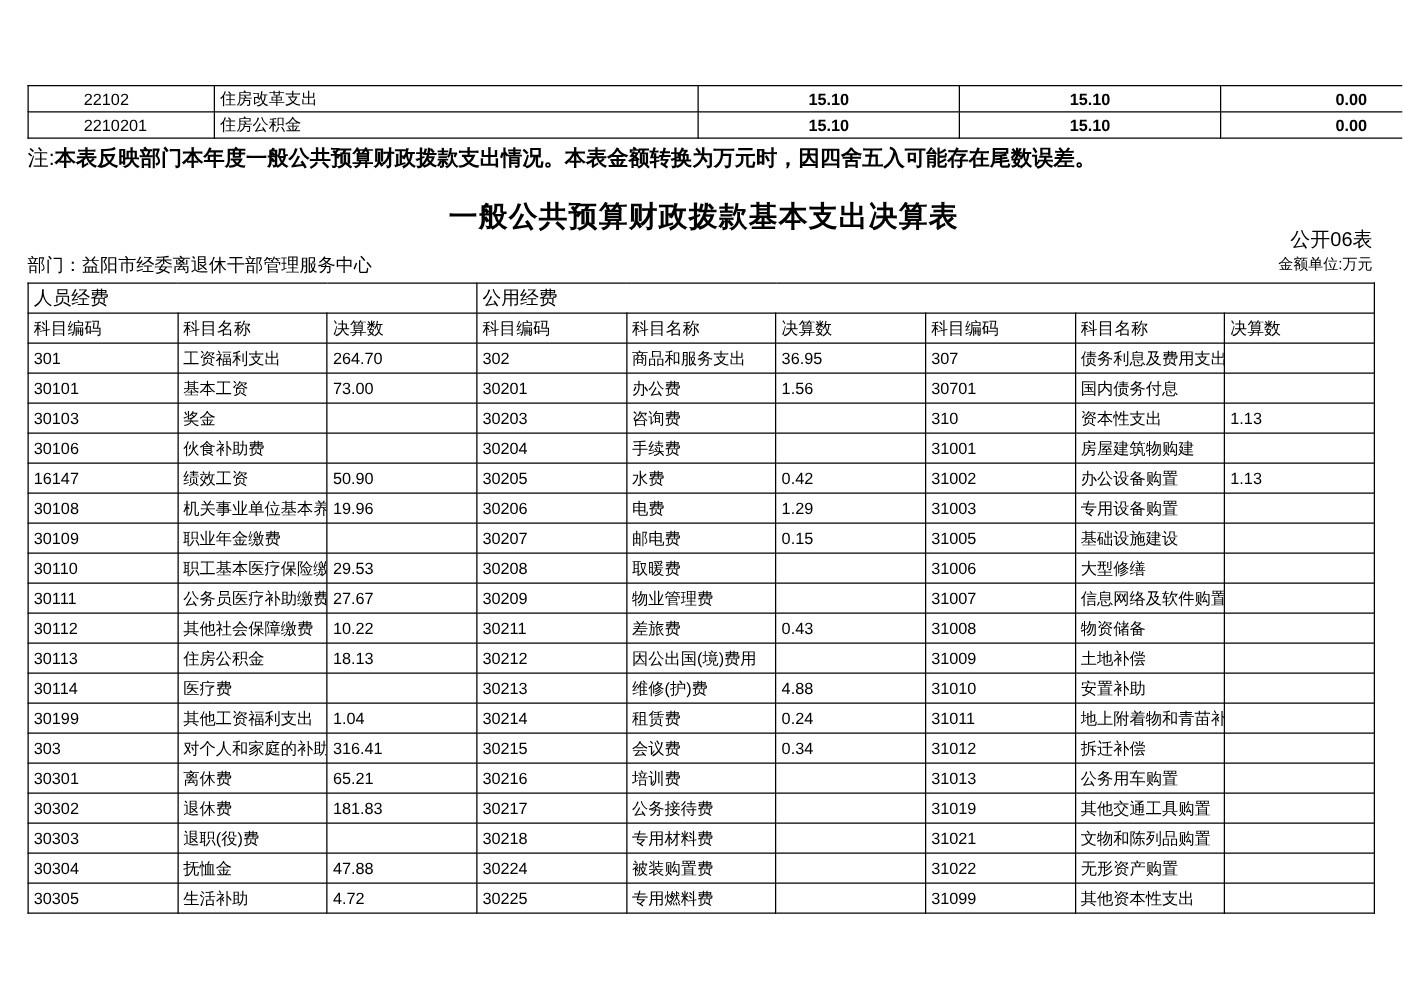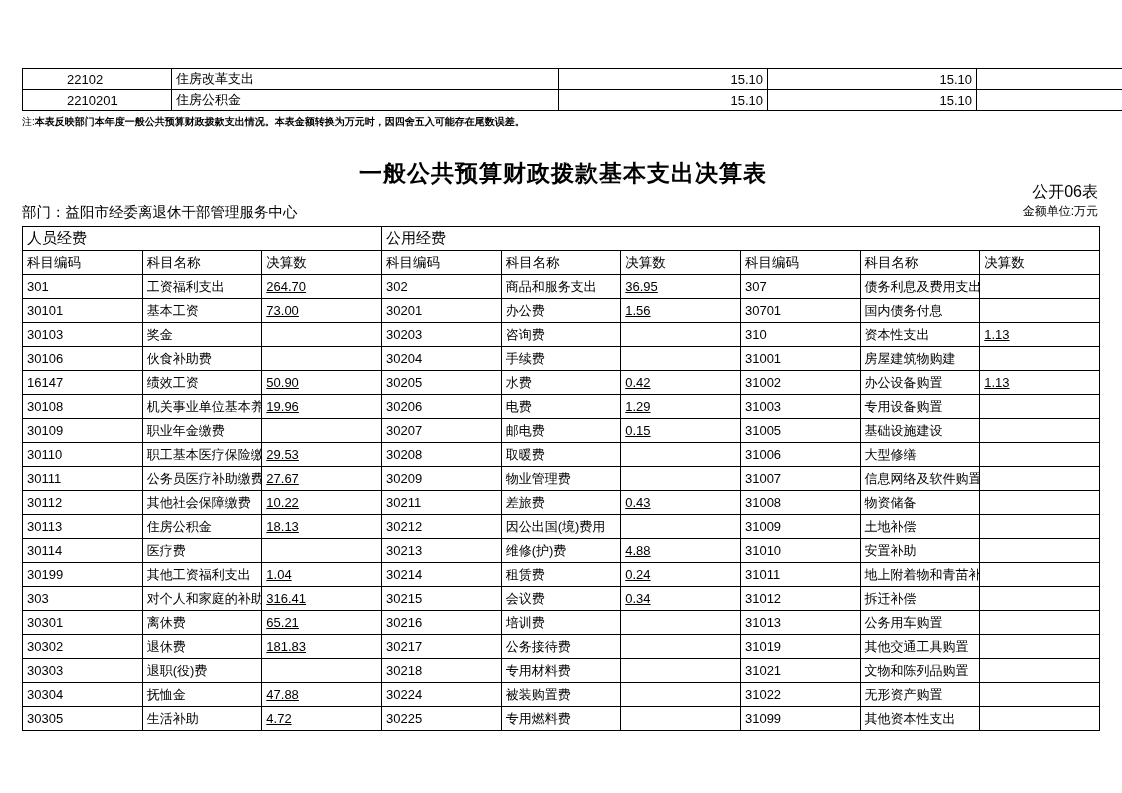--- a/index.html
+++ b/index.html
@@ -31,26 +31,26 @@
   .top-table td {
     border: 1px solid #000;
     height: 20px;
     padding: 0 4px;
     vertical-align: middle;
     white-space: nowrap;
     overflow: hidden;
   }
   .top-table .c-code { width: 100px; padding-left: 44px; }
   .top-table .c-name { width: 378px; }
-  .top-table .c-num  { width: 200px; text-align: right; }
+  .top-table .c-num  { width: 200px; text-align: center; font-weight: bold; }
   .note {
     position: absolute;
     left: 22px;
     top: 115px;
-    font-size: 10px;
+    font-size: 17px;
     font-weight: bold;
     letter-spacing: 0px;
     white-space: nowrap;
   }
   .note .note-lead { font-weight: normal; }
   
   .main-title {
     position: absolute;
     left: 4px;
     right: 0;
@@ -115,21 +115,21 @@
   }
   .w-code { width: 56px; }
   .w-name1 { width: 230px; }
   .w-num1 { width: 104px; }
   .w-code2 { width: 56px; }
   .w-name2 { width: 180px; }
   .w-num2 { width: 94px; }
   .w-code3 { width: 56px; }
   .w-name3 { width: 208px; }
   .w-num3 { width: 94px; }
-  .num { text-align: right; text-decoration: underline; }
+  .num { text-align: right; }
   .bold { font-weight: bold; }
   .code-cell { font-size: 13px; }
 </style>
 </head>
 <body>
 
 <div class="page">
 
   <table class="top-table">
     <tbody>

